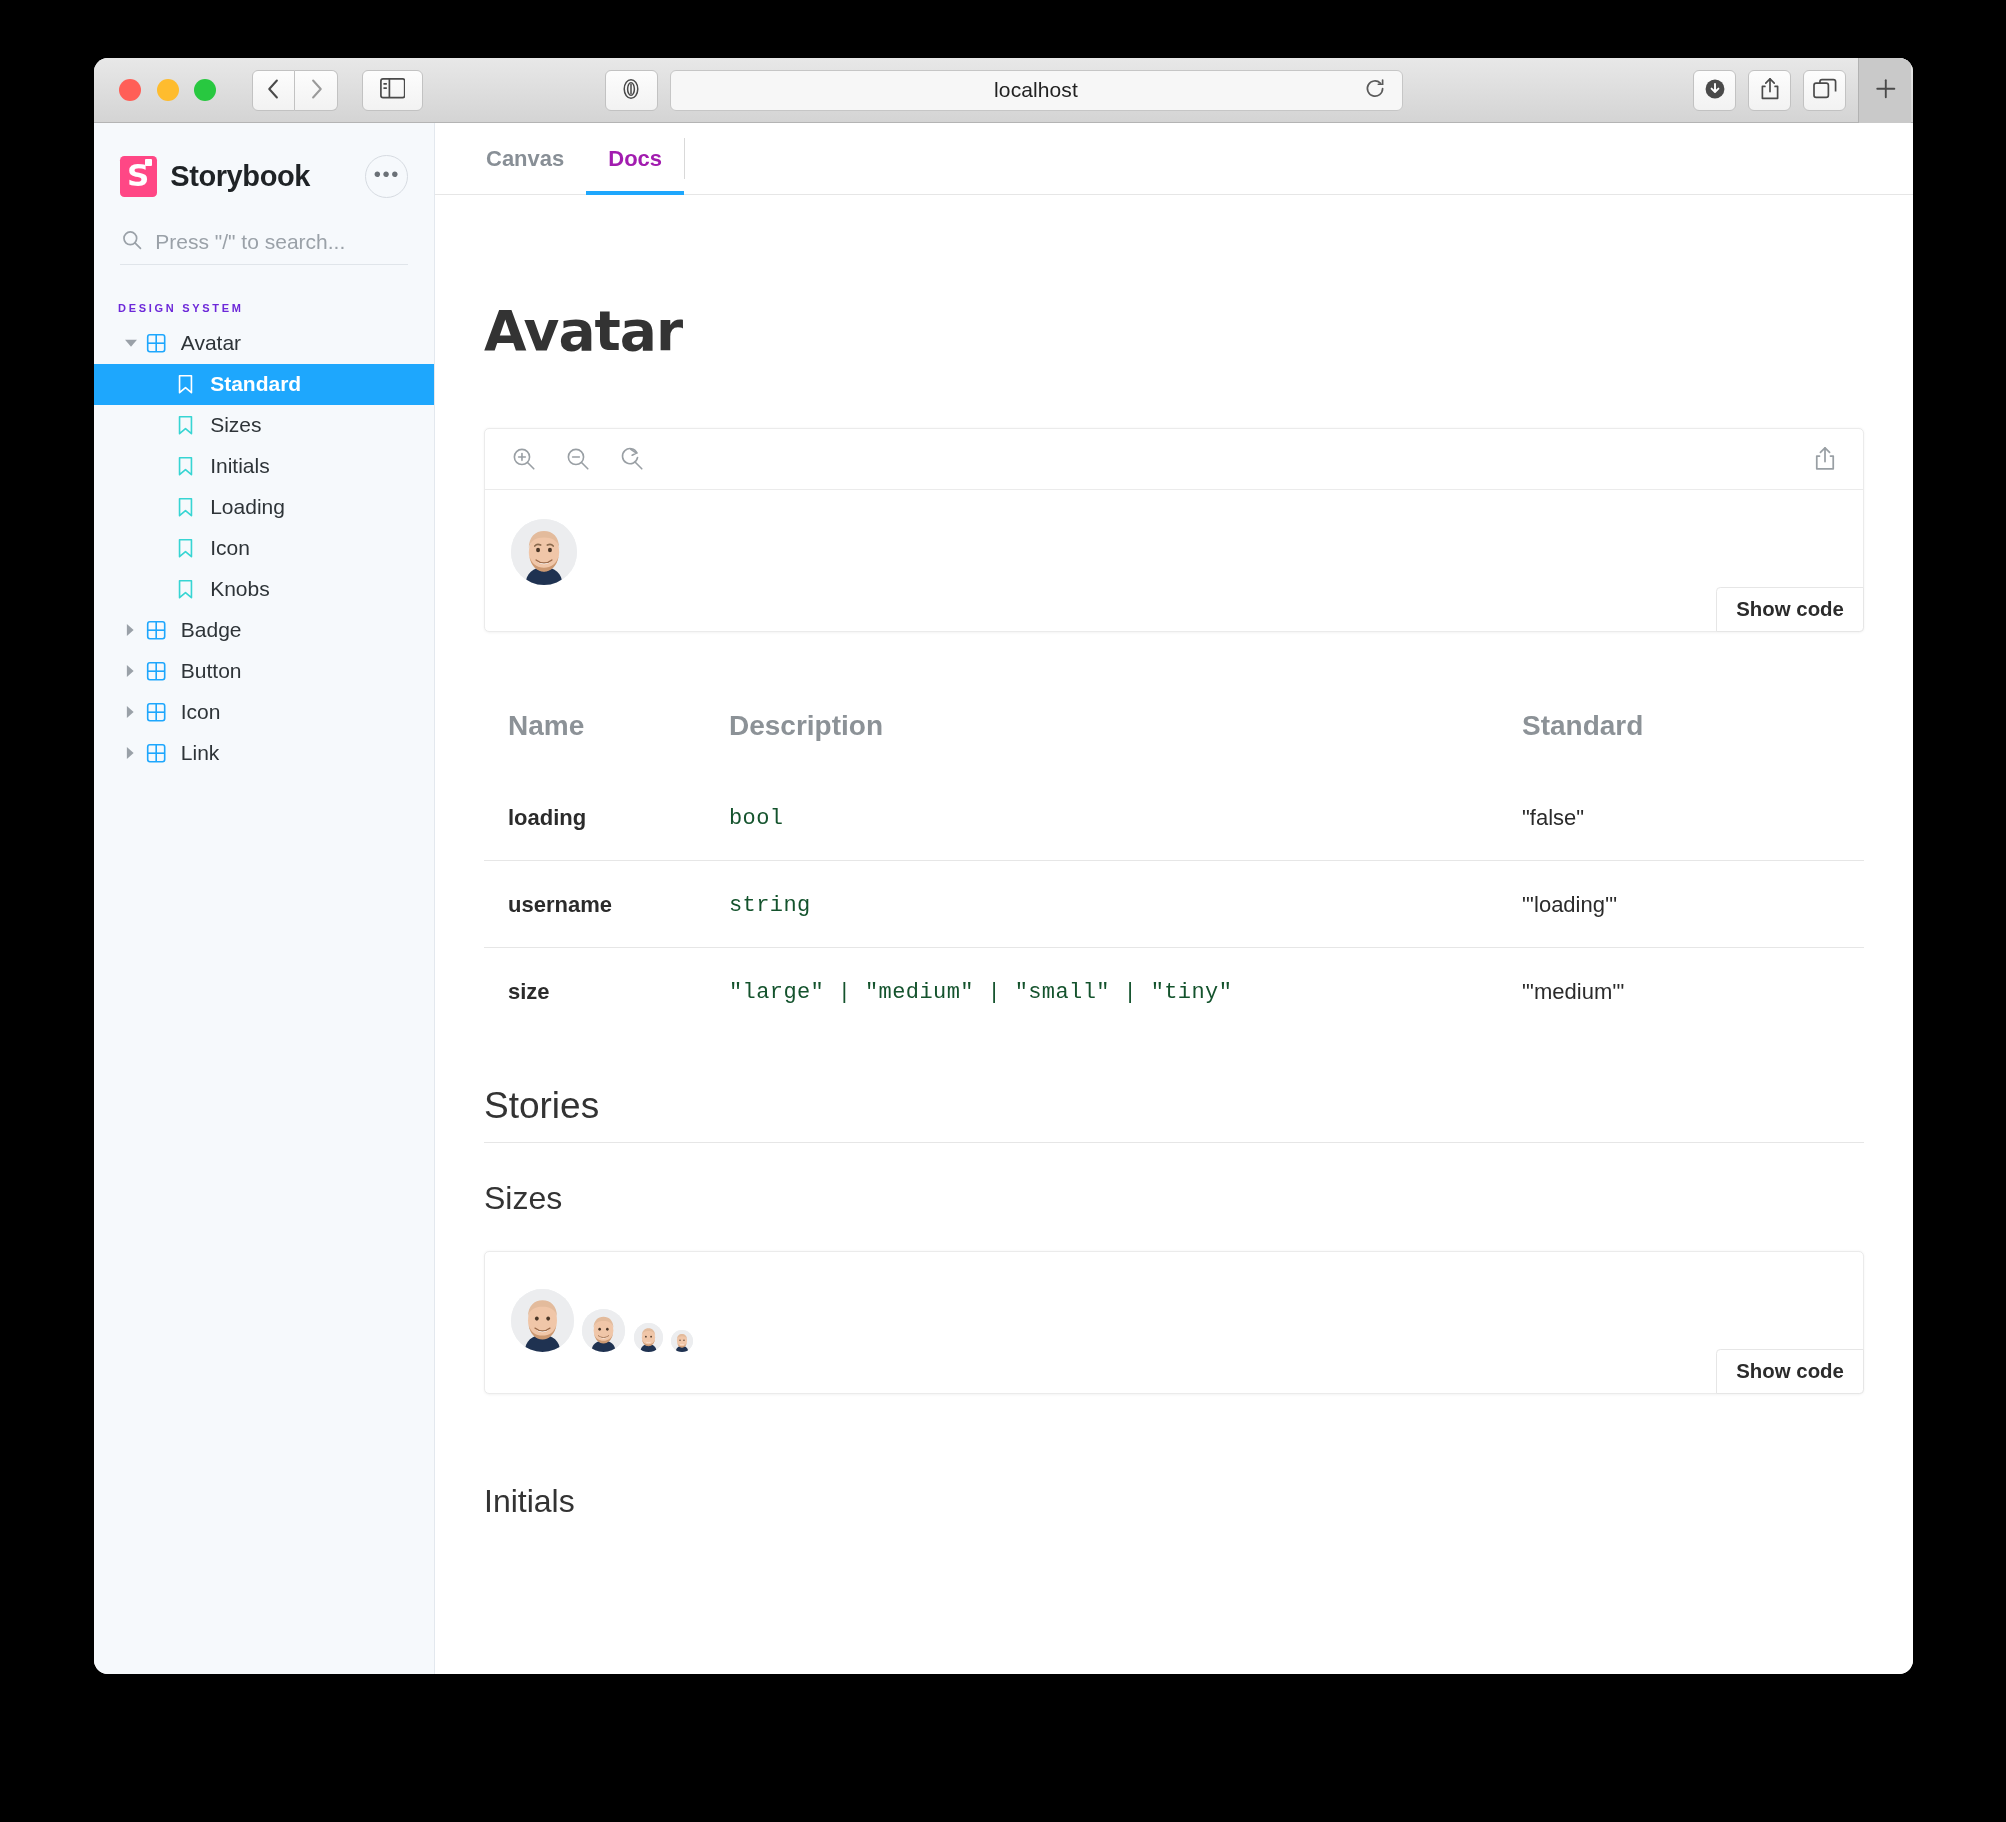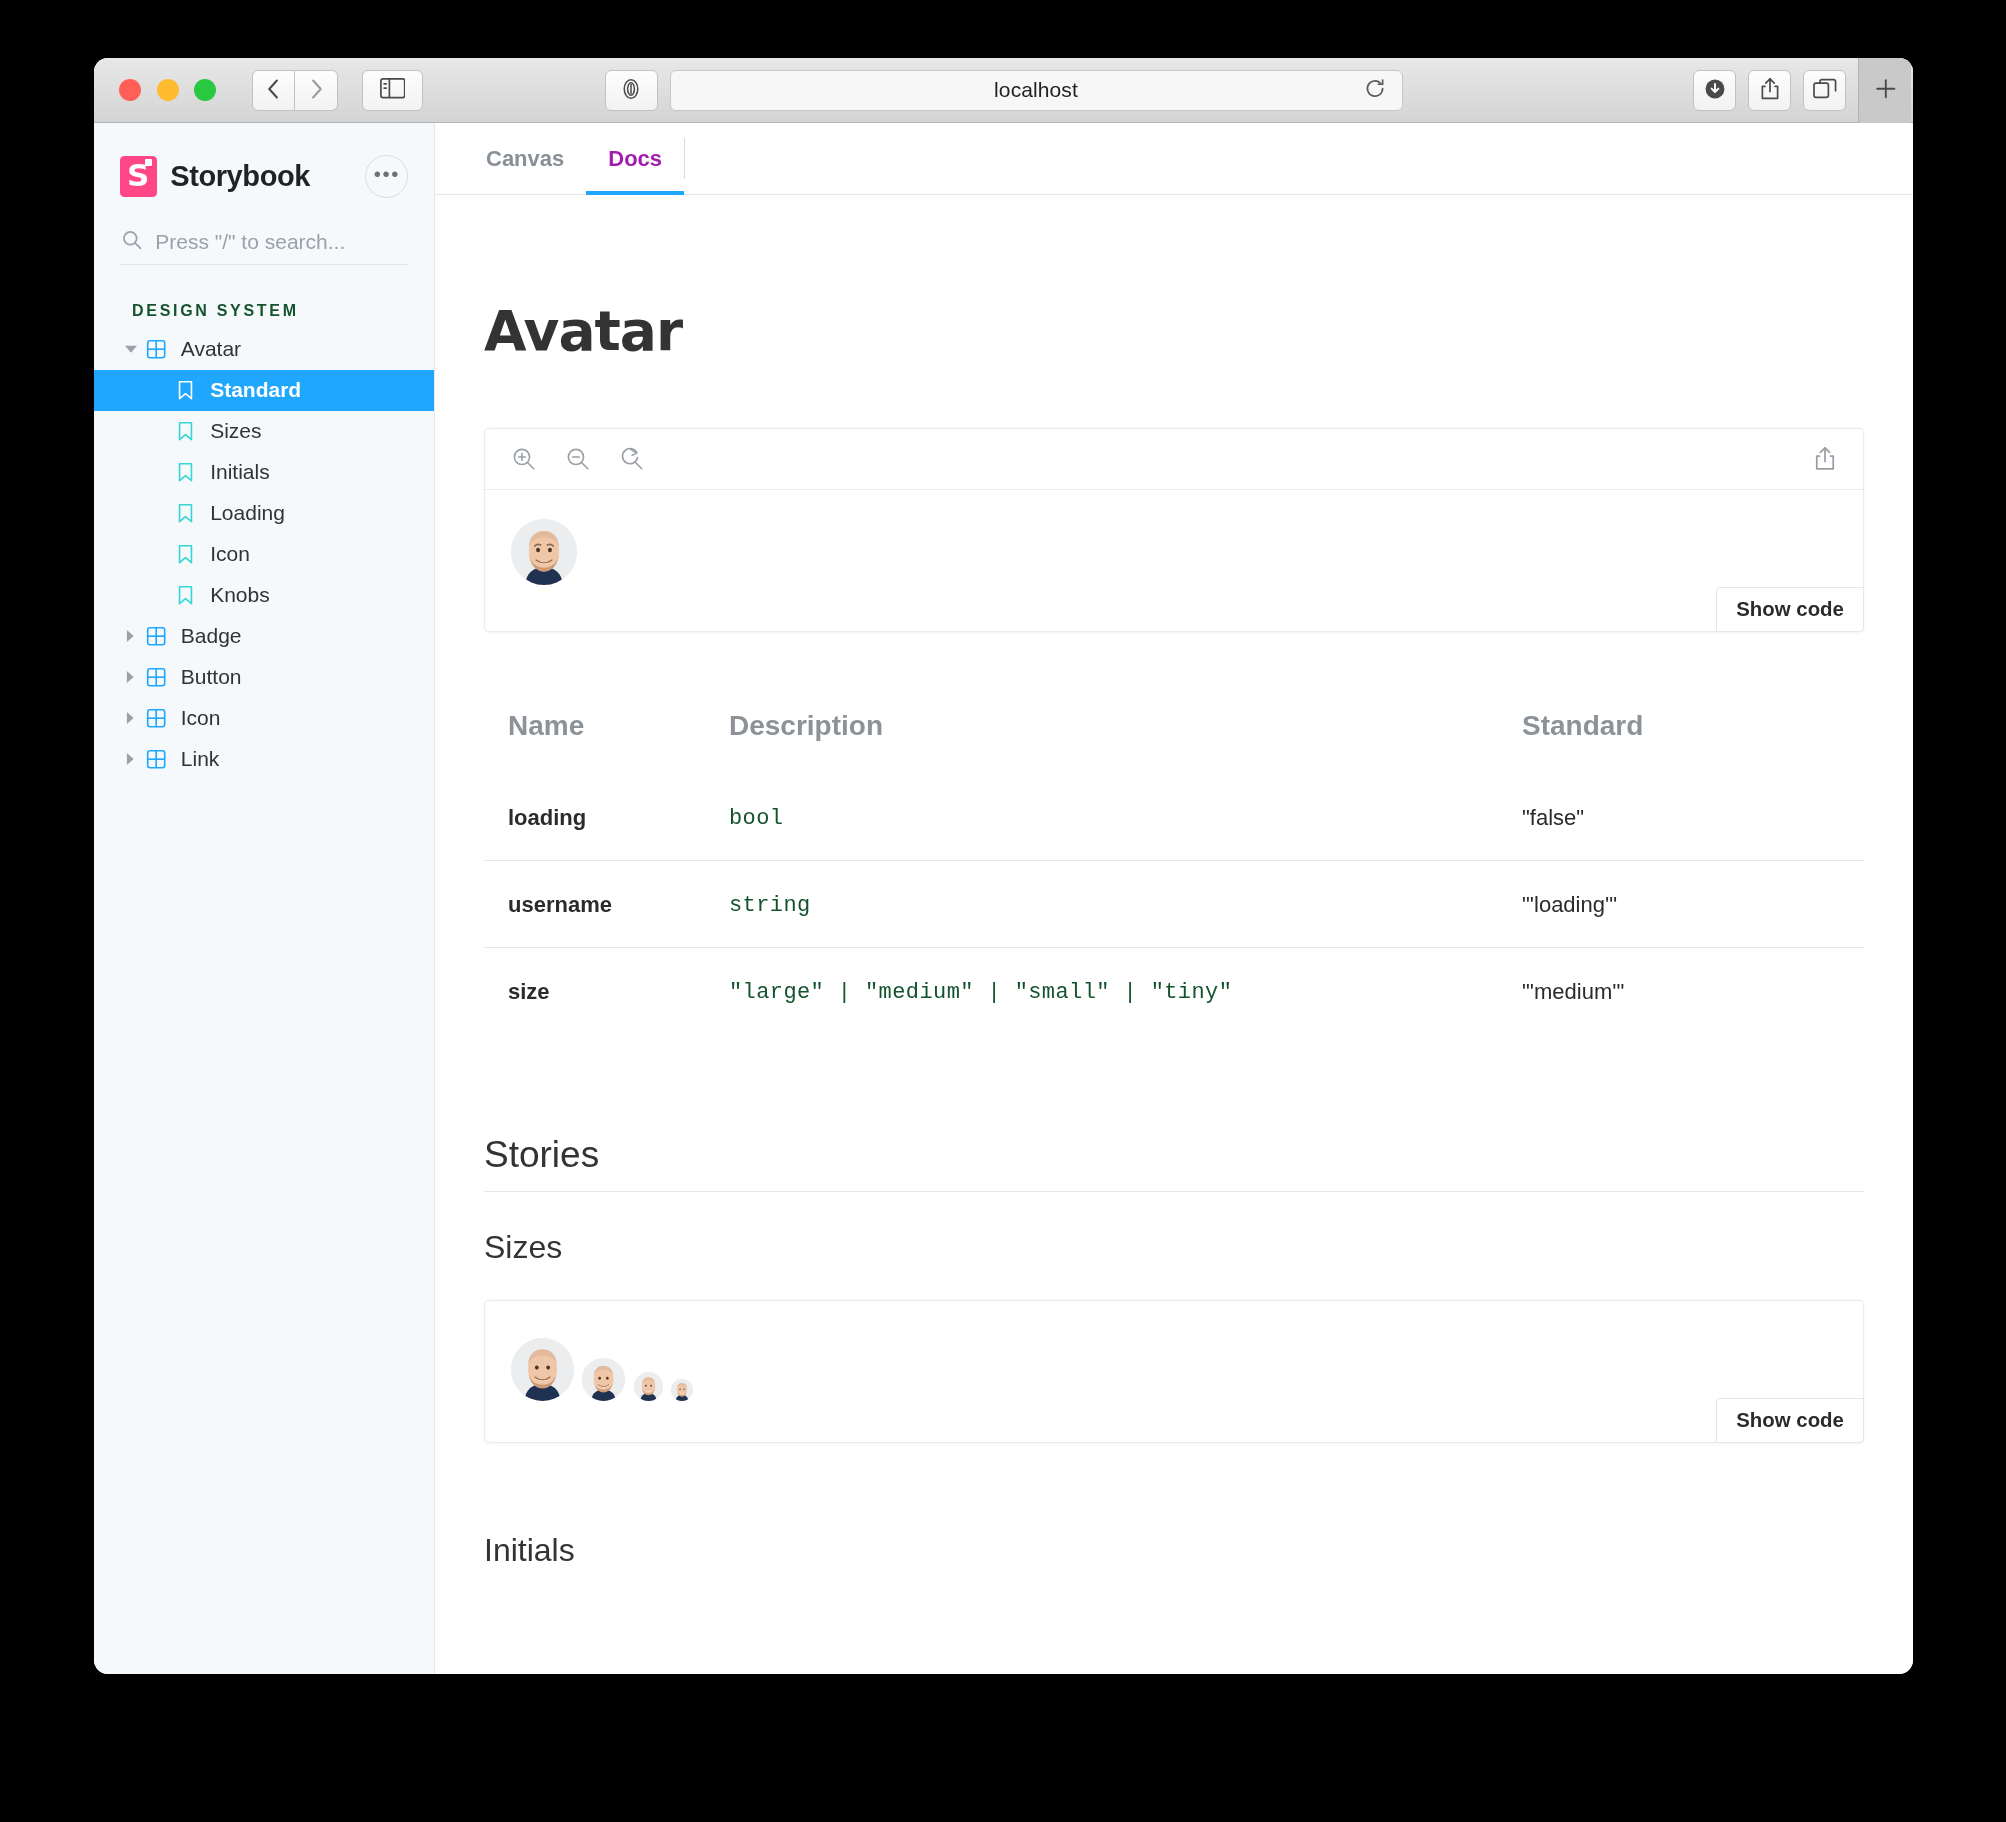--- a/index.html
+++ b/index.html
@@ -189,25 +189,25 @@
     outline: none;
     font-size: 21px;
     color: #9aa1a8;
     font-family: "Liberation Sans", sans-serif;
     width: 100%;
   }
   .sb-search-input::placeholder { color: #9aa1a8; }
 
   .sb-section-label {
     margin: 37px 0 8.5px 0;
-    padding: 0 38px;
-    font-size: 16px;
+    padding: 0 24px;
+    font-size: 11px;
     font-weight: 700;
     letter-spacing: 2.7px;
-    color: #14532d;
+    color: #6d28d9;
   }
 
   .tree { margin-top: 6.8px; }
   .tree-row {
     display: flex;
     align-items: center;
     height: 41px;
     font-size: 21px;
     color: #2e3438;
     padding-left: 25.6px;
@@ -375,21 +375,21 @@
     color: #14532d;
     font-size: 20.4px;
     letter-spacing: 0.4px;
   }
   .pdefault { color: #2b2b2b; }
 
   .section-h {
     font-size: 37px;
     font-weight: 400;
     color: #333333;
-    margin-top: 100px;
+    margin-top: 51px;
     padding-bottom: 15.3px;
     border-bottom: 0.9px solid #e6e6e6;
   }
   .story-h {
     font-size: 32px;
     font-weight: 400;
     color: #333333;
     margin-top: 37px;
   }
 </style>

